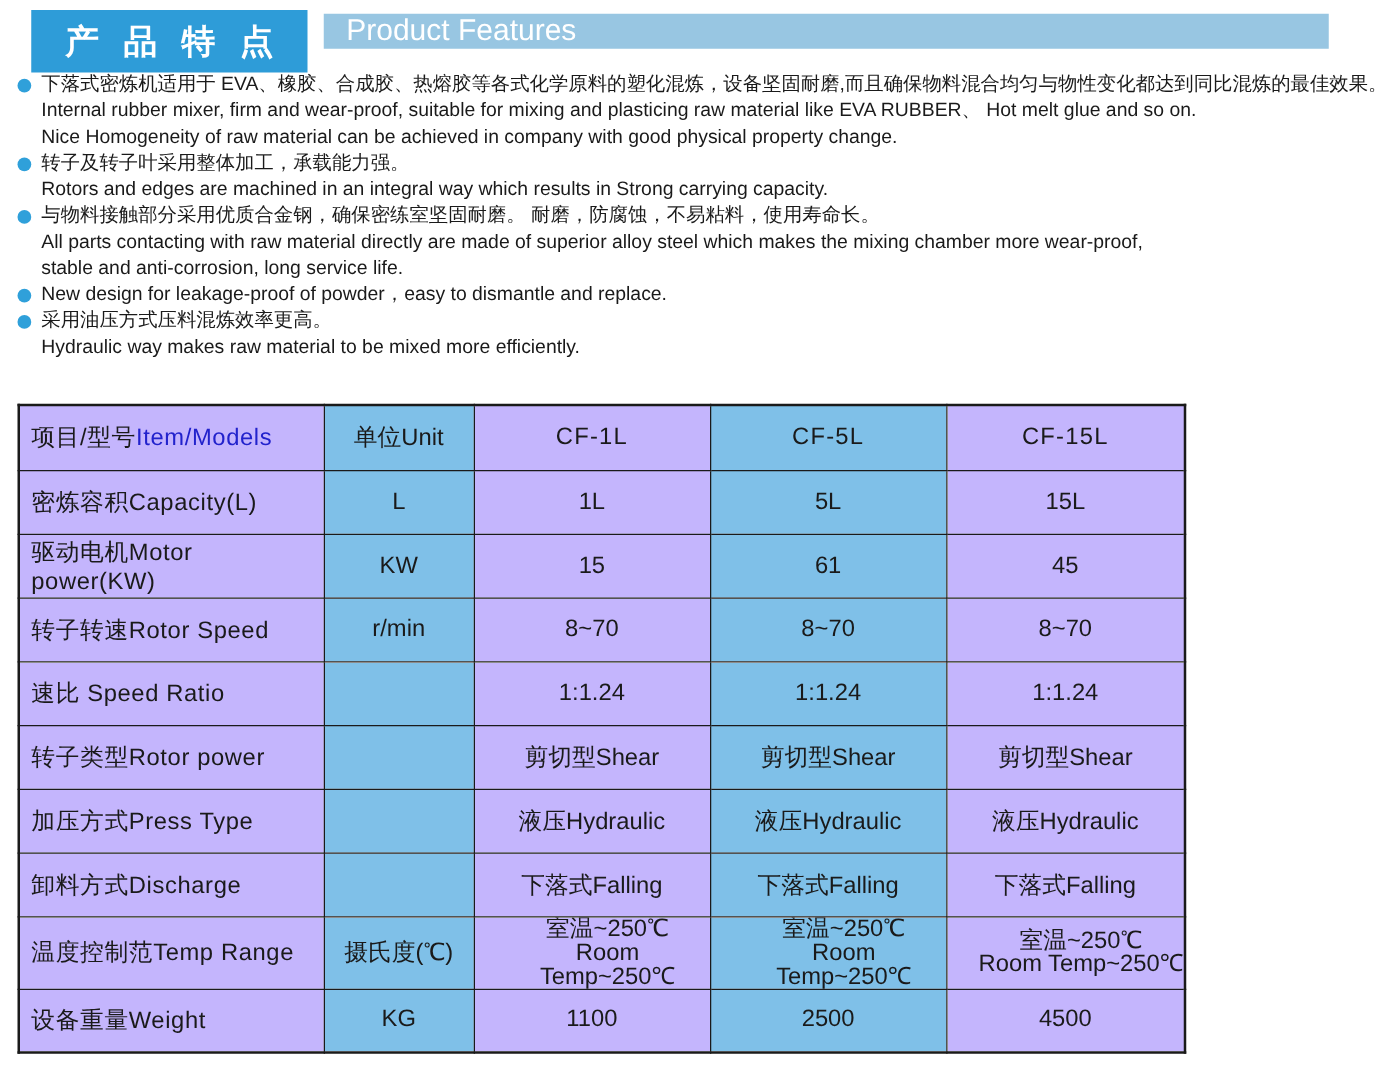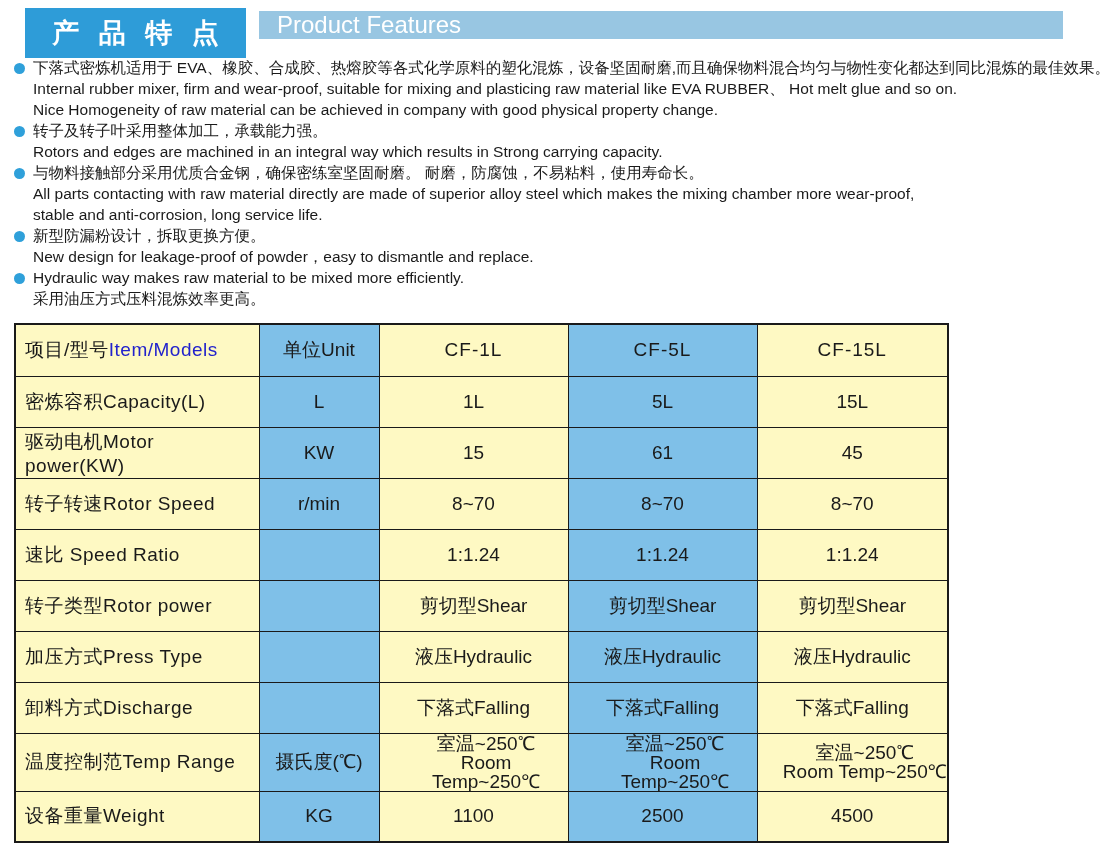--- a/index.html
+++ b/index.html
@@ -37,21 +37,21 @@
 
   
   .spec-table {
     position:absolute; left:14px; top:323px;
     border-collapse:collapse; table-layout:fixed;
     border:2px solid #1a1a1a;
   }
   .spec-table td {
     border:1.5px solid #1a1a1a; height:51px;
     font-size:19px; text-align:center; vertical-align:middle;
-    background:#fef9c3; overflow:hidden;
+    background:#c4b5fd; overflow:hidden;
   }
   .spec-table tr.hdr td { height:52px; }
   .spec-table tr.temp td { height:53px; }
   .col-label { width:244px; }
   .col-unit  { width:120px; }
   .col-m1    { width:189px; }
   .col-m2    { width:189px; }
   .col-m3    { width:191px; }
   .spec-table td.lbl { text-align:left; padding-left:9px; letter-spacing:0.5px; }
   .spec-table td.blue { background:#7fc0e8; }
@@ -91,28 +91,27 @@
 
     <div class="feature">
       <span class="dot"></span>
       <div class="fline">与物料接触部分采用优质合金钢，确保密练室坚固耐磨。 耐磨，防腐蚀，不易粘料，使用寿命长。</div>
       <div class="fline">All parts contacting with raw material directly are made of superior alloy steel which makes the mixing chamber more wear-proof,</div>
       <div class="fline">stable and anti-corrosion, long service life.</div>
     </div>
 
     <div class="feature">
       <span class="dot"></span>
-      <div class="fline">新型防漏粉设计，拆取更换方便。</div>
       <div class="fline">New design for leakage-proof of powder，easy to dismantle and replace.</div>
     </div>
 
     <div class="feature">
       <span class="dot"></span>
+      <div class="fline">采用油压方式压料混炼效率更高。</div>
       <div class="fline">Hydraulic way makes raw material to be mixed more efficiently.</div>
-      <div class="fline">采用油压方式压料混炼效率更高。</div>
     </div>
 
   </div>
 
   <table class="spec-table">
     <tbody>
         <tr class="hdr">
       <td class="col-label lbl">
         <span>项目/型号</span><span class="item-en">Item/Models</span>
       </td>

